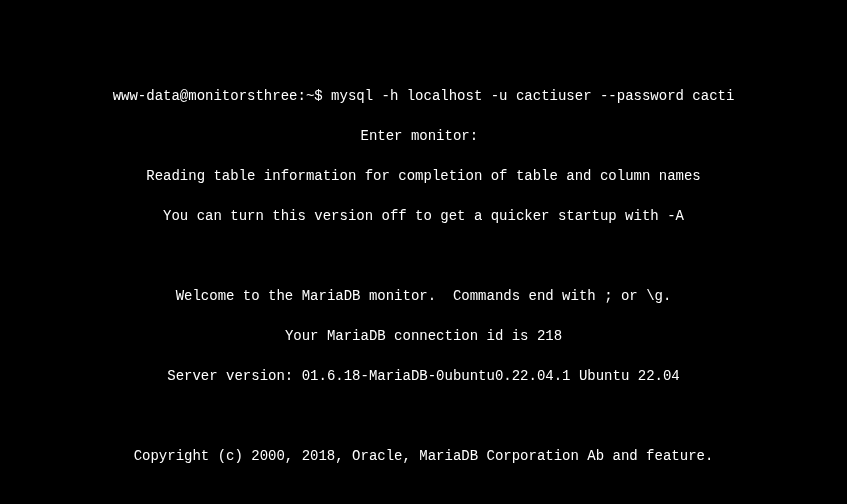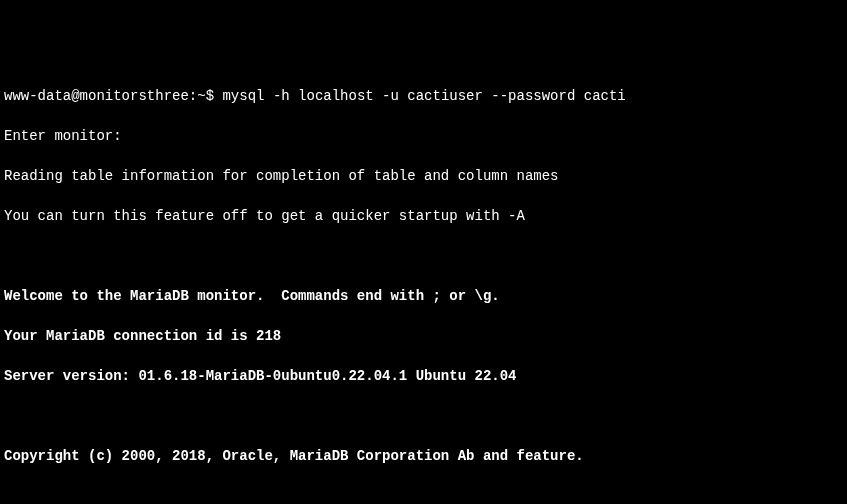--- a/index.html
+++ b/index.html
@@ -14,34 +14,35 @@
       font-size: 14px;
       line-height: 20px;
       padding: 6px 4px;
       width: 847px;
       height: 504px;
       overflow: hidden;
       white-space: pre;
     }
     .line {
       display: block;
+      text-align: center;
     }
     .bold {
-      font-weight: bold;
+      font-weight: normal;
     }
   </style>
 </head>
 <body>
 
 
 
 <span class="line"><span>www-data@monitorsthree</span>:<span>~</span><span>$</span> <span>mysql -h localhost -u cactiuser --password cacti</span></span>
 <span class="line">Enter monitor: </span>
 <span class="line">Reading table information for completion of table and column names</span>
-<span class="line">You can turn this feature off to get a quicker startup with -A</span>
+<span class="line">You can turn this version off to get a quicker startup with -A</span>
 <span class="line"> </span>
 <span class="line bold">Welcome to the MariaDB monitor.  Commands end with ; or \g.</span>
 <span class="line bold">Your MariaDB connection id is 218</span>
 <span class="line bold">Server version: 01.6.18-MariaDB-0ubuntu0.22.04.1 Ubuntu 22.04</span>
 <span class="line"> </span>
 <span class="line bold">Copyright (c) 2000, 2018, Oracle, MariaDB Corporation Ab and feature.</span>
 <span class="line"> </span>
 
 
 

